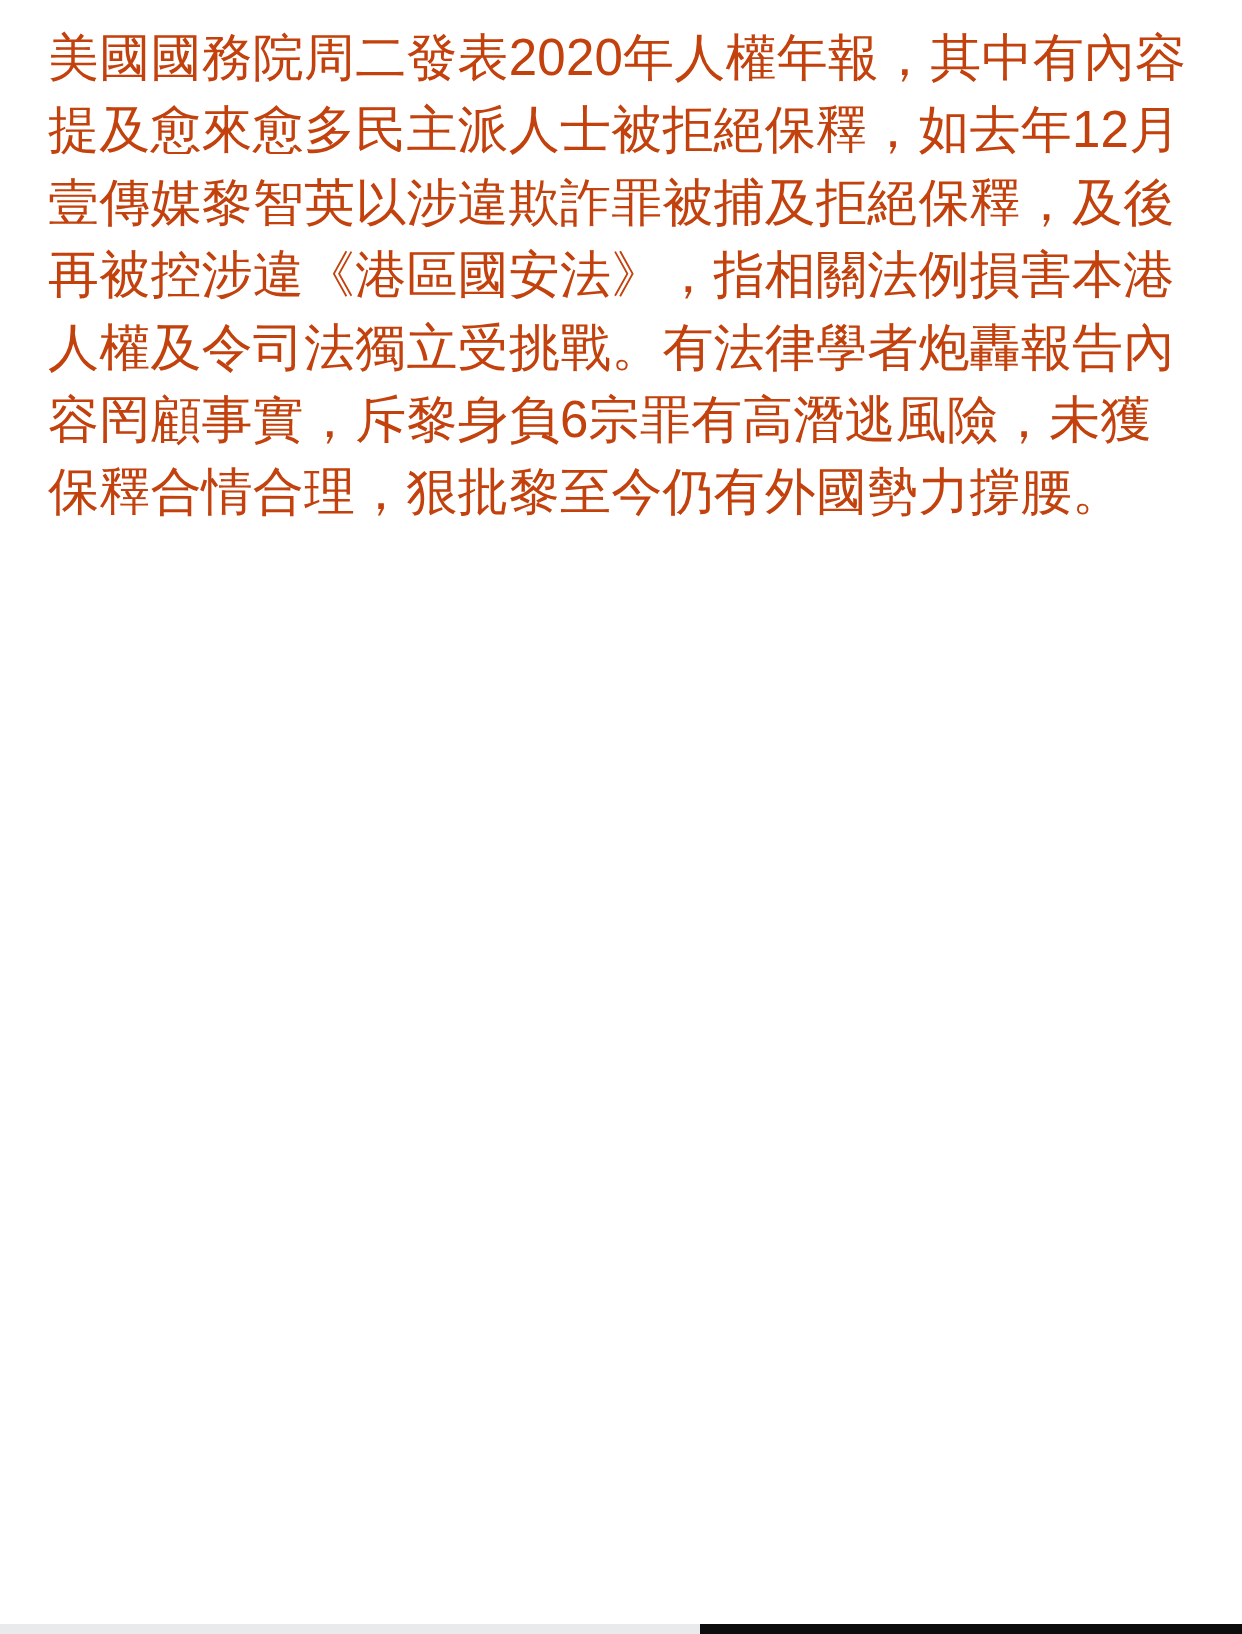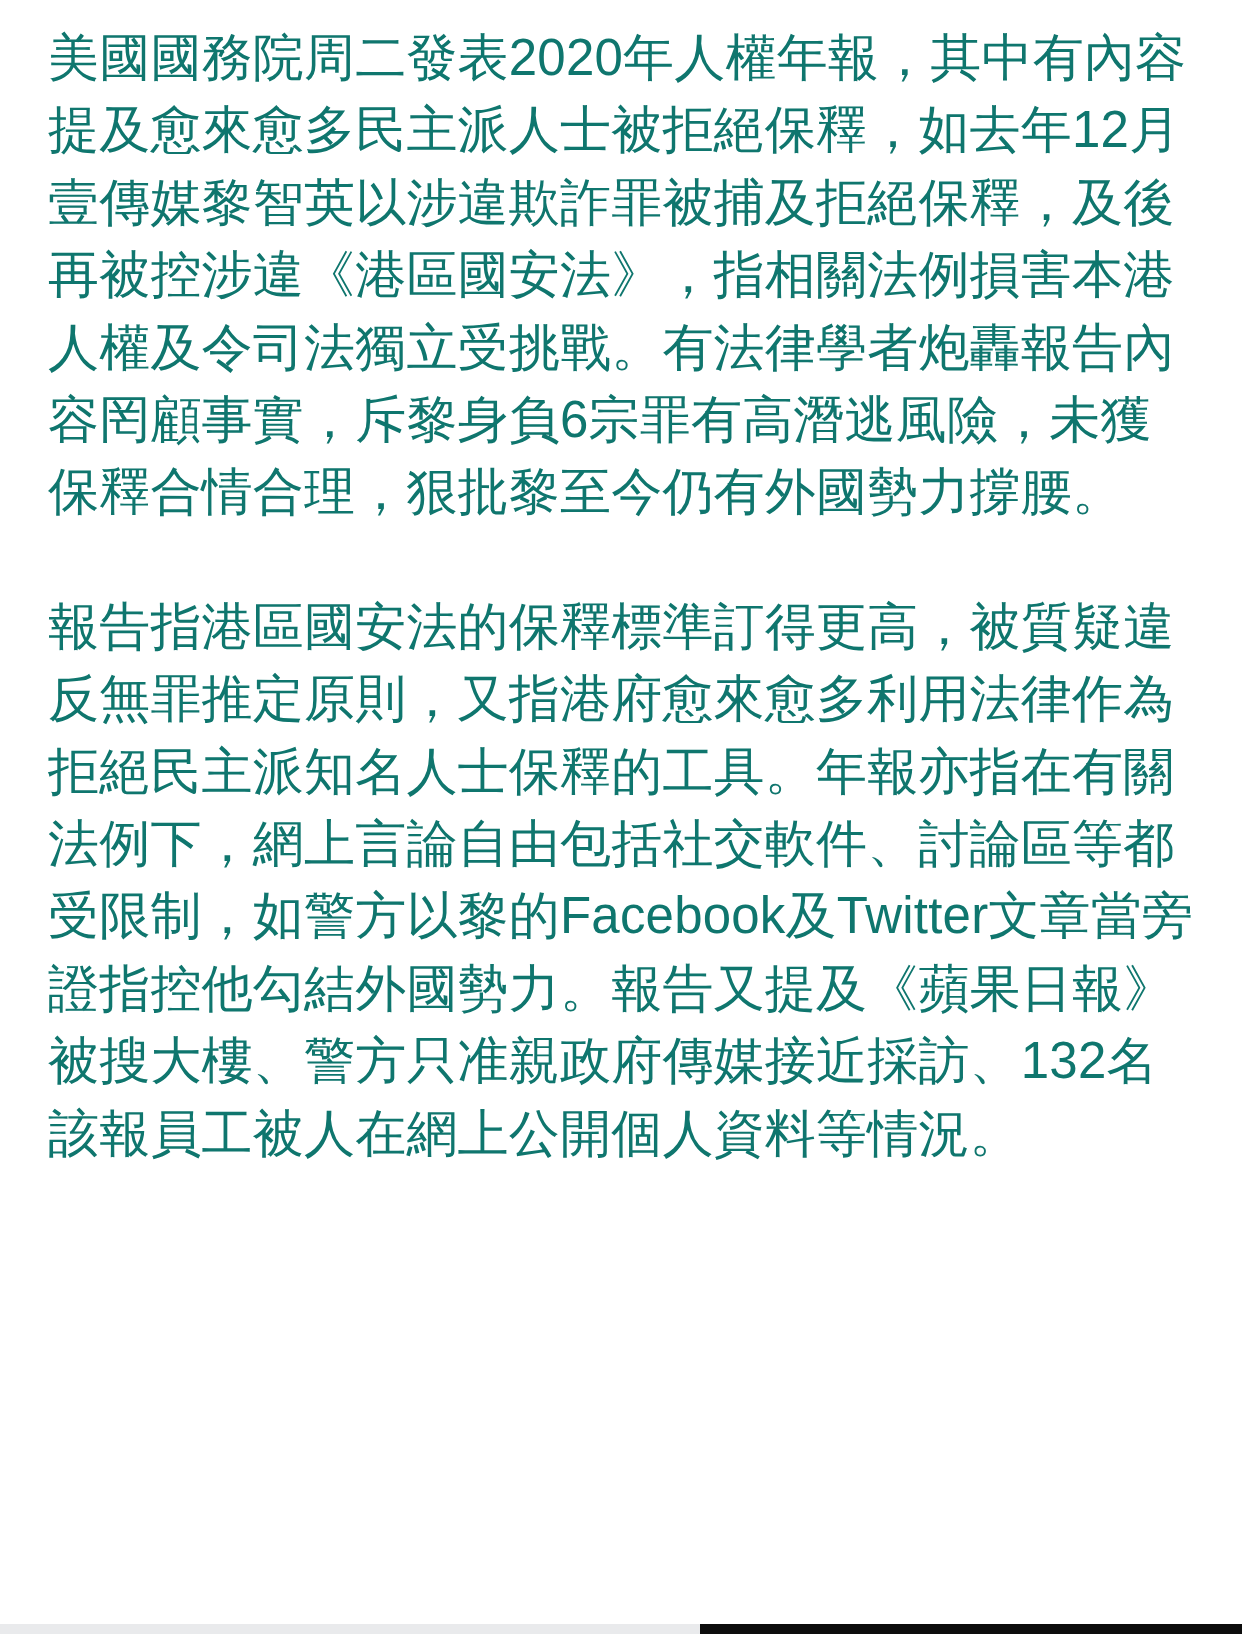--- a/index.html
+++ b/index.html
@@ -23,21 +23,21 @@
     background: #ffffff;
     box-sizing: border-box;
     padding: 22px 48px 0 48px;
   }
   .article-body {
     display: block;
   }
   .paragraph {
     font-size: 51px;
     line-height: 1.42;
-    color: #0f766e;
+    color: #c2410c;
     letter-spacing: 0.2px;
     text-align: left;
     margin: 0 0 62px 0;
     word-break: break-word;
     font-weight: 400;
   }
   .paragraph:last-of-type {
     margin-bottom: 0;
   }
   .bottom-bar {
@@ -64,20 +64,19 @@
     height: 10px;
     background: #0d0d0d;
   }
 </style>
 </head>
 <body>
 
 <div class="page">
   <div class="article-body">
     <p class="paragraph">美國國務院周二發表2020年人權年報，其中有內容提及愈來愈多民主派人士被拒絕保釋，如去年12月壹傳媒黎智英以涉違欺詐罪被捕及拒絕保釋，及後再被控涉違《港區國安法》，指相關法例損害本港人權及令司法獨立受挑戰。有法律學者炮轟報告內容罔顧事實，斥黎身負6宗罪有高潛逃風險，未獲保釋合情合理，狠批黎至今仍有外國勢力撐腰。</p>
-    <p class="paragraph">報告指港區國安法的保釋標準訂得更高，被質疑違反無罪推定原則，又指港府愈來愈多利用法律作為拒絕民主派知名人士保釋的工具。年報亦指在有關法例下，網上言論自由包括社交軟件、討論區等都受限制，如警方以黎的Facebook及Twitter文章當旁證指控他勾結外國勢力。報告又提及《蘋果日報》被搜大樓、警方只准親政府傳媒接近採訪、132名該報員工被人在網上公開個人資料等情況。</p>
   </div>
 </div>
 
 <div class="bottom-bar">
   <div class="segment-left"></div>
   <div class="segment-right"></div>
 </div>
 
 </body></html>

